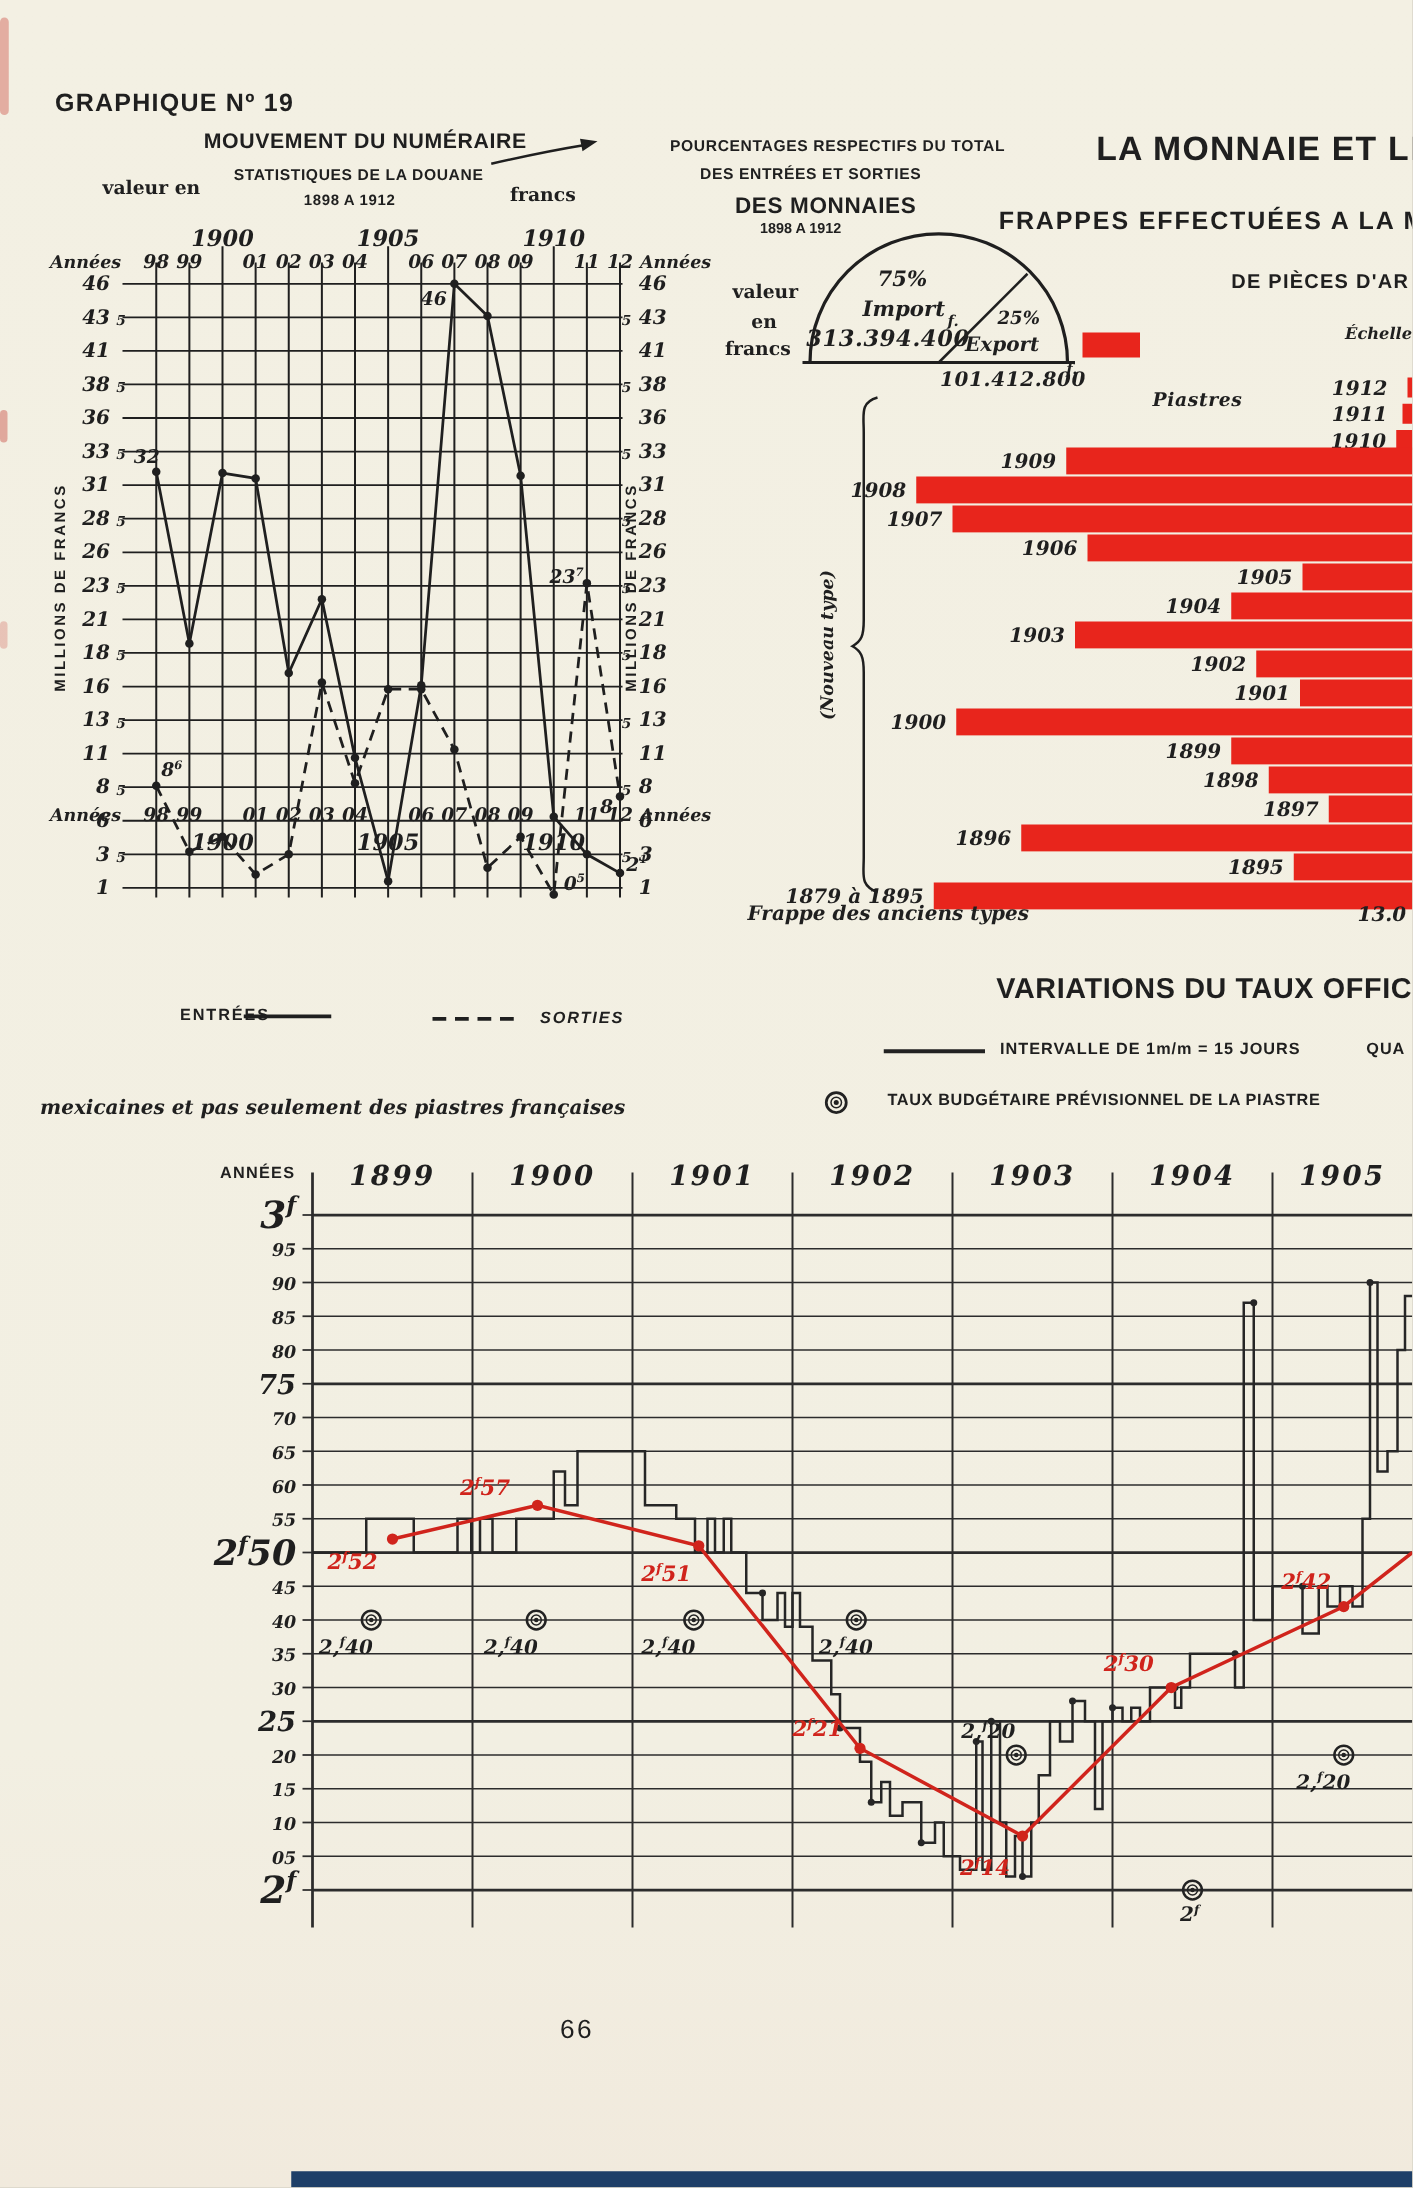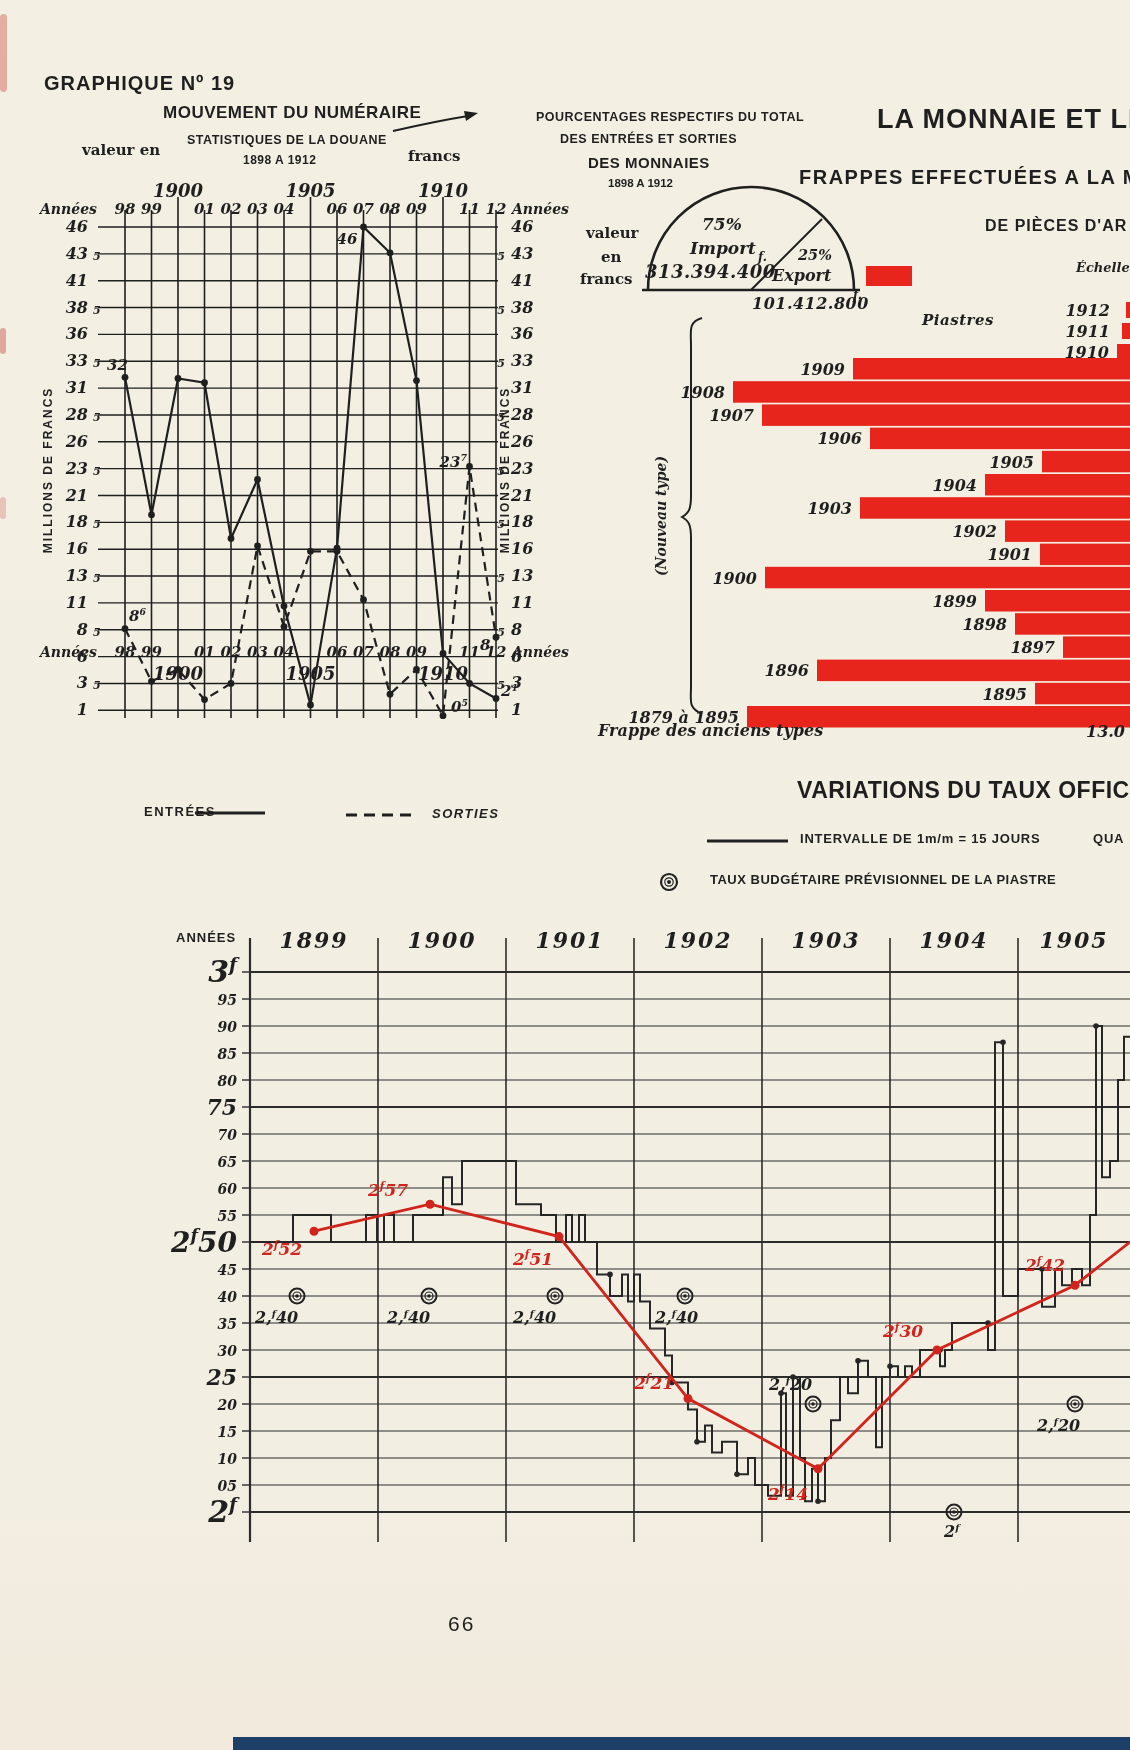--- a/index.html
+++ b/index.html
@@ -421,24 +421,25 @@
 
   <div class="abs sans b" style="left:163px;top:103px;font-size:17px;letter-spacing:.5px;">MOUVEMENT DU NUMÉRAIRE</div>
   <div class="abs sans b" style="left:187px;top:133px;font-size:12.5px;letter-spacing:.5px;">STATISTIQUES DE LA DOUANE</div>
   <div class="abs sans b" style="left:243px;top:153px;font-size:12px;letter-spacing:.5px;">1898 A 1912</div>
   <div class="abs ser b" style="left:82px;top:141px;font-size:15px;">valeur en</div>
   <div class="abs ser b" style="left:408px;top:147px;font-size:15px;">francs</div>
 
   <div class="abs sans b" style="left:120px;top:804px;font-size:13px;letter-spacing:1.5px;margin-left:24px;">ENTRÉES</div>
   <div class="abs sans b" style="left:432px;top:806px;font-size:13px;letter-spacing:1.5px;font-style:italic;">SORTIES</div>
 
+  <div class="abs ser it b" style="left:32px;top:876px;font-size:16px;">mexicaines et pas seulement des piastres françaises</div>
 
   <div class="abs sans b" style="left:536px;top:110px;font-size:12.5px;letter-spacing:.5px;">POURCENTAGES RESPECTIFS DU TOTAL</div>
   <div class="abs sans b" style="left:560px;top:132px;font-size:12.5px;letter-spacing:.5px;">DES ENTRÉES ET SORTIES</div>
-  <div class="abs sans b" style="left:588px;top:154px;font-size:15px;letter-spacing:.5px;">DES MONNAIES</div>
+  <div class="abs sans b" style="left:588px;top:154px;font-size:18px;letter-spacing:.5px;">DES MONNAIES</div>
   <div class="abs sans b" style="left:608px;top:177px;font-size:11.5px;">1898 A 1912</div>
   <div class="abs ser b" style="left:586px;top:224px;font-size:15px;">valeur</div>
   <div class="abs ser b" style="left:601px;top:248px;font-size:15px;">en</div>
   <div class="abs ser b" style="left:580px;top:270px;font-size:15px;">francs</div>
 
   <div class="abs ser it b" style="left:702px;top:214px;font-size:17px;">75%</div>
   <div class="abs ser it b" style="left:690px;top:238px;font-size:17px;">Import</div>
   <div class="abs ser it b" style="left:645px;top:261px;font-size:18px;letter-spacing:.5px;font-style:italic;">313.394.400</div>
   <div class="abs ser it b" style="left:758px;top:250px;font-size:12px;">f.</div>
   <div class="abs ser it b" style="left:798px;top:246px;font-size:14.5px;">25%</div>

